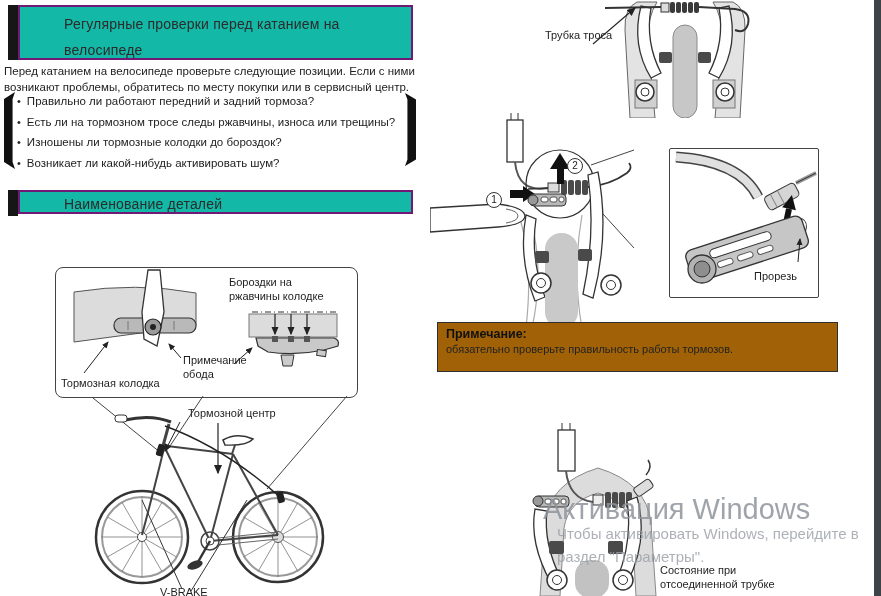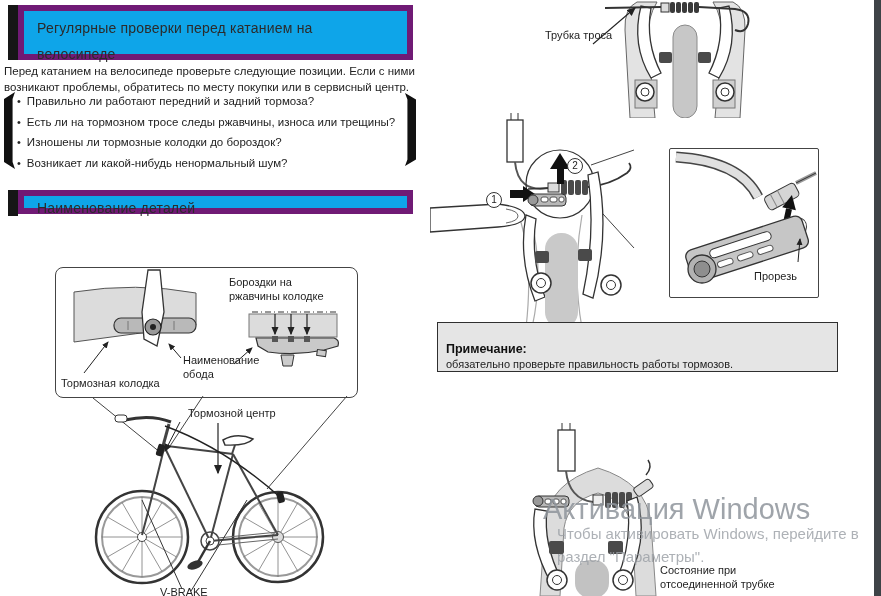--- a/index.html
+++ b/index.html
@@ -1,35 +1,35 @@
 <!DOCTYPE html>
 <html><head>
 <meta charset="utf-8">
 <style>
   html,body{margin:0;padding:0;background:#fff;}
   #page{position:relative;width:881px;height:596px;background:#ffffff;overflow:hidden;
         font-family:"Liberation Sans","DejaVu Sans",sans-serif;color:#262626;}
   .abs{position:absolute;}
   
   .hdr-bar{background:#161616;width:10px;}
-  .hdr-box{background:#0ea5e9;border:6px solid #701a75;box-sizing:border-box;}
+  .hdr-box{background:#14b8a6;border:2px solid #701a75;box-sizing:border-box;padding-left:31px;}
   .hdr-text{font-size:14px;color:#2b2b2b;letter-spacing:.2px;}
   
   .para{font-size:11.5px;line-height:15.5px;color:#222;}
   .brkt{background:#111;}
   .brkt-l{clip-path:polygon(100% 0,0 9%,0 91%,100% 100%,78% 91%,78% 9%);}
   .brkt-r{clip-path:polygon(0 0,100% 9%,100% 91%,0 100%,22% 91%,22% 9%);}
   .chk{list-style:none;margin:0;padding:0;font-size:11.5px;color:#222;}
   .chk li{height:20.5px;display:flex;align-items:center;}
   .chk .b{margin-right:6px;font-size:11px;}
   
   .figbox{border:1.5px solid #444;border-radius:8px;background:#fff;box-sizing:border-box;}
   .lbl{font-size:11px;line-height:14px;color:#1e1e1e;white-space:nowrap;}
   
-  .notebox{border:1.5px solid #2f2f2f;background:#e5e5e5;box-sizing:border-box;padding:19px 8px;}
+  .notebox{border:1.5px solid #2f2f2f;background:#a16207;box-sizing:border-box;padding:4px 8px;}
   .notebox .t{font-size:12.5px;font-weight:bold;color:#111;line-height:15px;}
   .notebox .l{font-size:11px;line-height:14px;color:#222;}
   
   .wm-t{font-size:29px;line-height:26px;color:rgba(142,148,155,.85);}
   .wm-l{font-size:15px;line-height:23px;color:rgba(152,158,164,.8);}
   
   .stepnum{display:inline-block;width:14px;height:14px;border:1.2px solid #333;border-radius:50%;
            font-size:10px;line-height:14px;text-align:center;color:#222;background:#fff;box-sizing:content-box;}
   .edge{background:#3e4347;}
   svg{display:block;}
@@ -62,21 +62,21 @@
     <li>
         <span class="b">•</span>
         <span>Есть ли на тормозном тросе следы ржавчины, износа или трещины?</span>
       </li>
     <li>
         <span class="b">•</span>
         <span>Изношены ли тормозные колодки до бороздок?</span>
       </li>
     <li>
         <span class="b">•</span>
-        <span>Возникает ли какой-нибудь ненормальный шум?</span>
+        <span>Возникает ли какой-нибудь активировать шум?</span>
       </li>
   </ul>
 
   <div class="abs hdr-bar" style="left:8px;top:190px;height:26px;"></div>
   <div class="abs hdr-box" style="left:18px;top:190px;width:395px;height:24px;">
     <div class="hdr-text" style="padding:4px 0 0 13px;">Наименование деталей</div>
   </div>
 
   <div class="abs figbox" style="left:55px;top:267px;width:303px;height:131px;">
     <svg width="300" height="128" viewBox="0 0 300 128">
@@ -113,21 +113,21 @@
         <path d="M225,87 L238,87 L236,98 L227,98 Z" fill="#cccccc" stroke="#333"></path>
         <rect x="261" y="82" width="9" height="6" fill="#cccccc" stroke="#333" transform="rotate(8 265 85)"></rect>
         <line x1="178" y1="96" x2="196" y2="80" stroke="#222" stroke-width="1" marker-end="url(#ah1)"></line>
       </g>
     </svg>
     <div class="abs lbl" style="left:173px;top:7px;">
       <div>Бороздки на</div>
       <div>ржавчины колодке</div>
     </div>
     <div class="abs lbl" style="left:127px;top:85px;">
-      <div>Наименование</div>
+      <div>Примечание</div>
       <div>обода</div>
     </div>
     <div class="abs lbl" style="left:5px;top:108px;">Тормозная колодка</div>
   </div>
 
   <svg class="abs" style="left:85px;top:396px;" width="340" height="200" viewBox="0 0 340 200">
     <defs>
       <marker id="ah2" markerWidth="9" markerHeight="9" refX="7" refY="3.5" orient="auto">
         <path d="M0,0 L8,3.5 L0,7 Z" fill="#222"></path>
       </marker>

